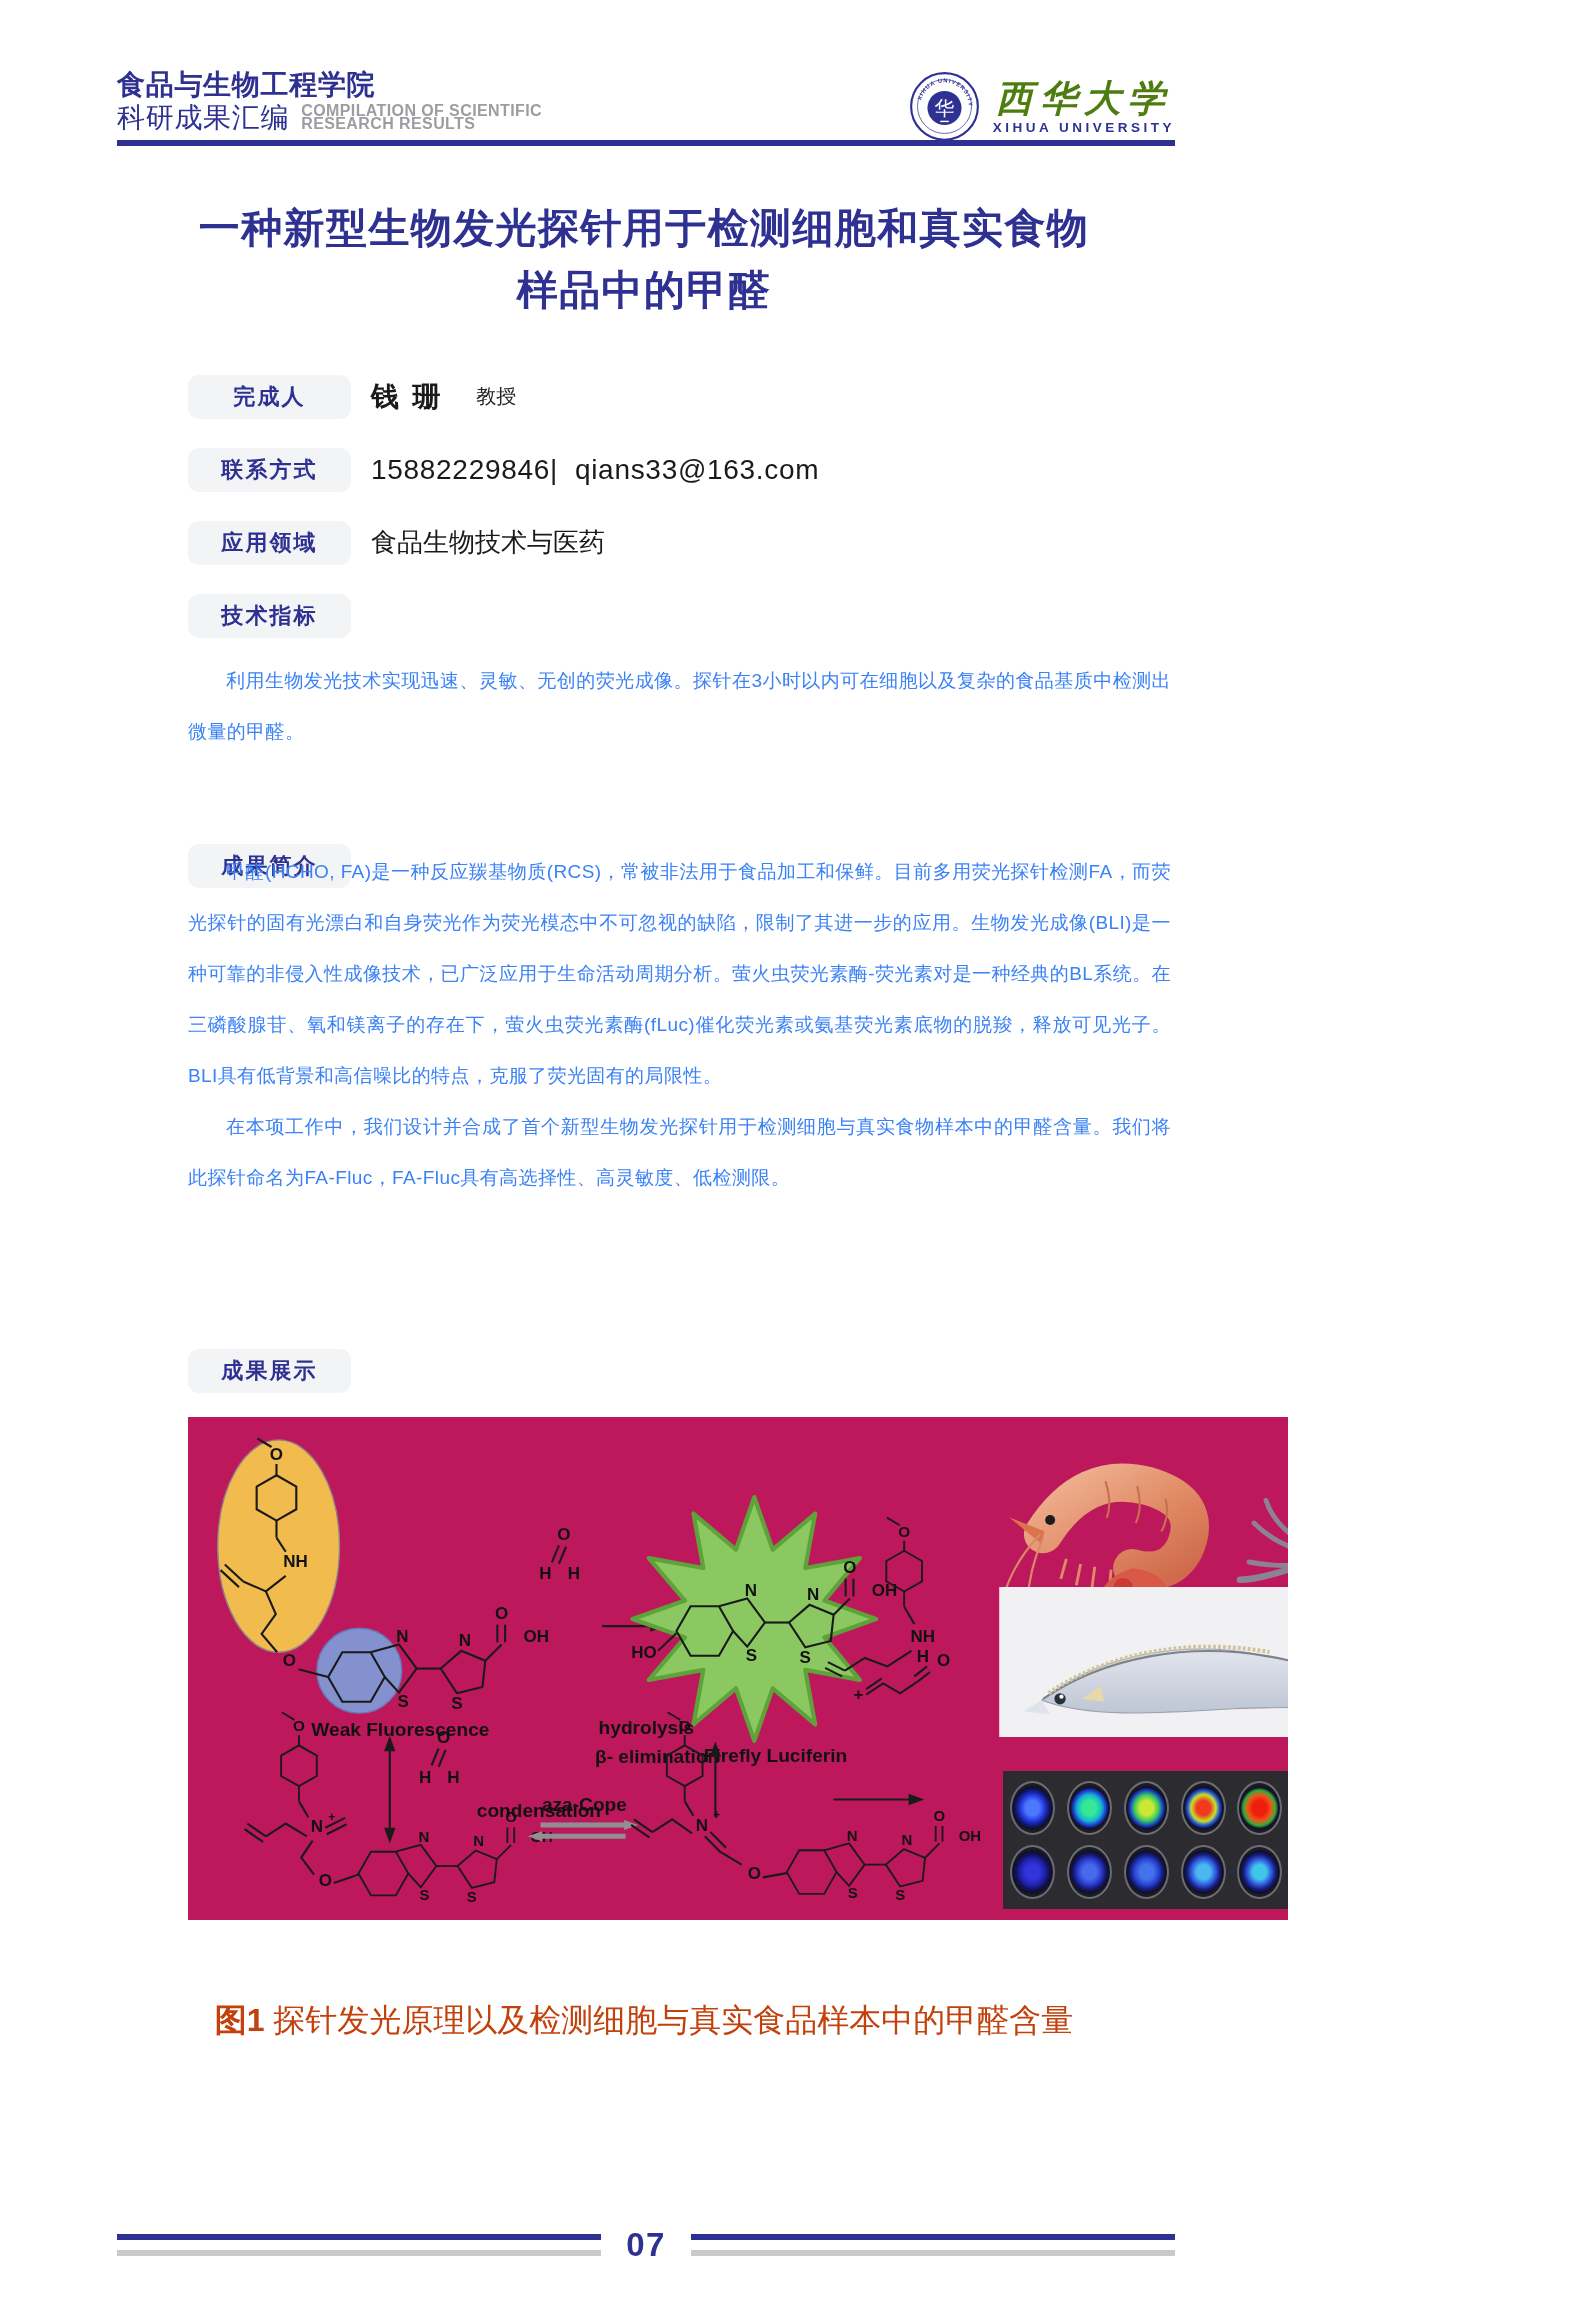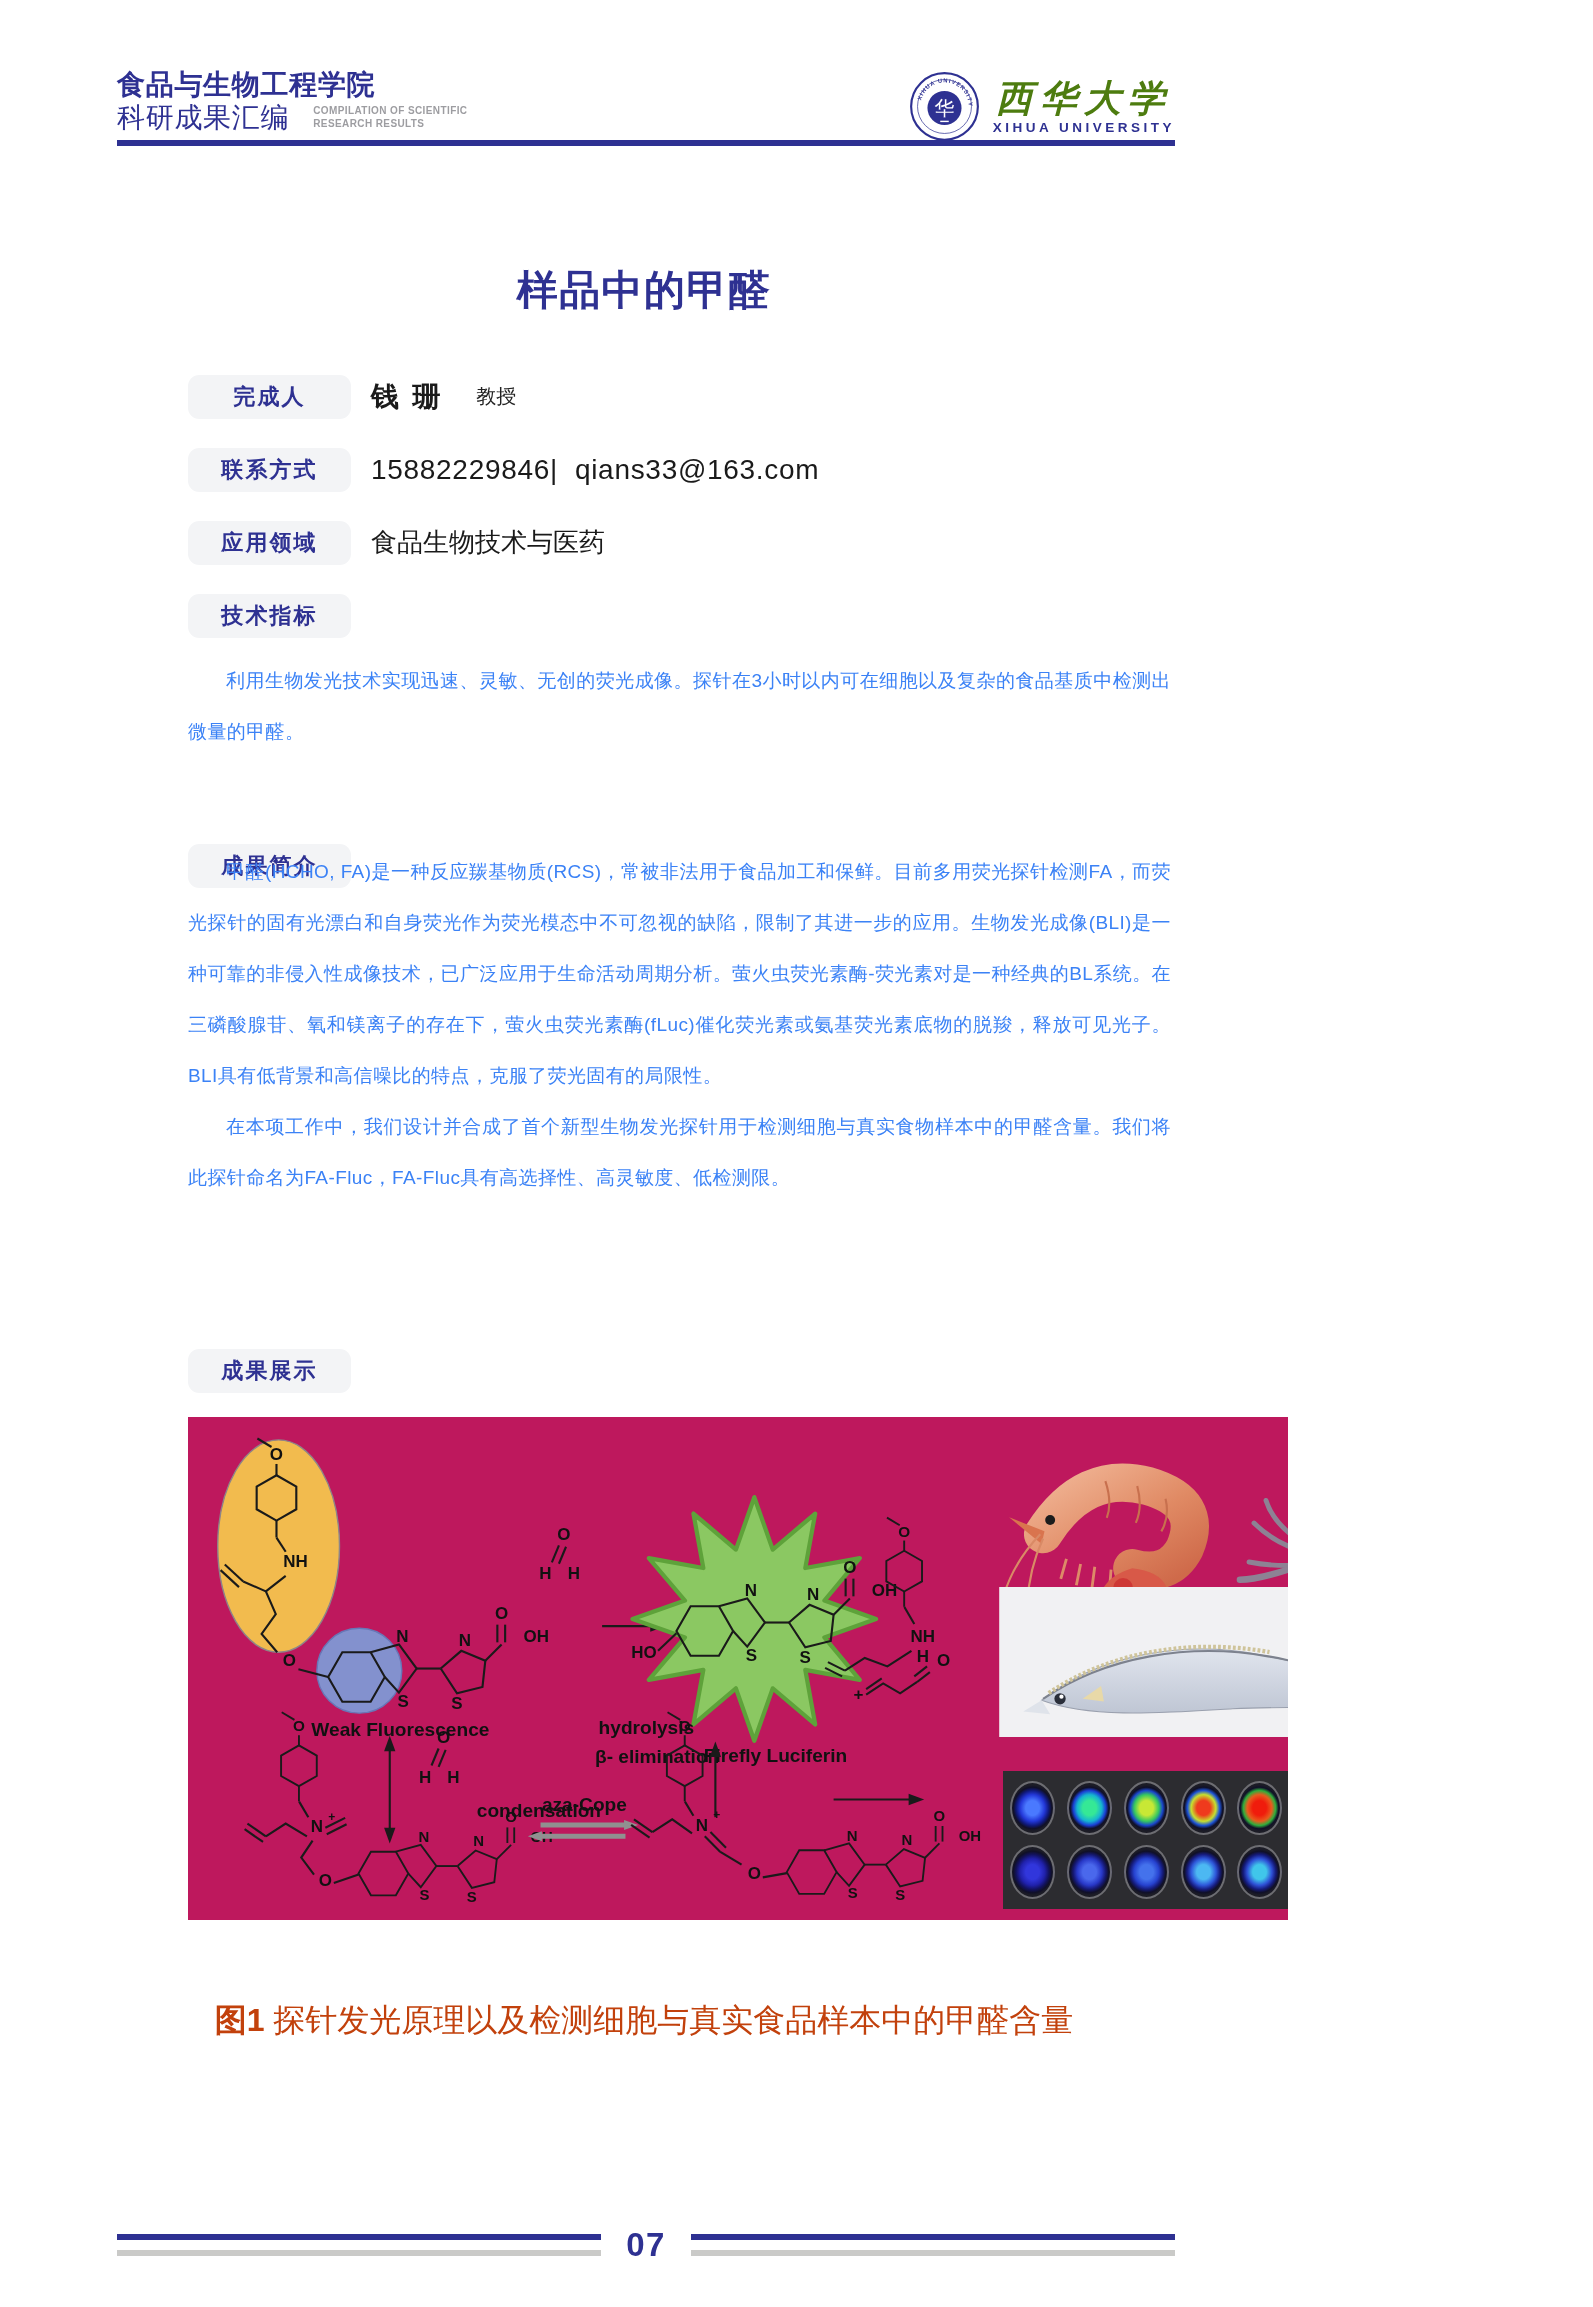--- a/index.html
+++ b/index.html
@@ -5,21 +5,21 @@
   html,body{margin:0;padding:0;background:#ffffff;}
   .page{position:relative;width:1288px;height:2307px;background:#fff;overflow:hidden;
         font-family:"Liberation Sans","DejaVu Sans",sans-serif;color:#111;}
 
   
   .hdr{position:absolute;top:68px;left:117px;right:113px;display:flex;justify-content:space-between;align-items:flex-start;}
   .hdr-left{line-height:34px;}
   .college{font-size:28px;font-weight:bold;color:#2e3192;letter-spacing:0.7px;}
   .series-row{display:flex;align-items:flex-end;}
   .series{font-size:28px;font-weight:normal;color:#2e3192;letter-spacing:0.7px;line-height:31px;}
-  .series-en{font-size:10px;line-height:13.5px;color:#9d9da1;font-weight:bold;margin-left:24px;margin-bottom:2.1px;letter-spacing:0.4px;}
+  .series-en{font-size:16px;line-height:13.5px;color:#9d9da1;font-weight:bold;margin-left:12px;margin-bottom:2.1px;letter-spacing:0.4px;}
   .hdr-right{display:flex;align-items:center;gap:12.7px;margin-top:2.8px;}
   .seal{width:71px;height:71px;flex:0 0 auto;}
   .uni-names{display:flex;flex-direction:column;align-items:center;}
   .uni-cn{font-family:"DejaVu Serif","Liberation Serif",serif;font-style:italic;font-weight:bold;
           font-size:37px;color:#4d7c0f;letter-spacing:7px;line-height:41px;}
   .uni-en{font-size:13.5px;font-weight:bold;color:#2e3192;letter-spacing:3.5px;margin-top:1.4px;}
   .hdr-rule{position:absolute;top:140px;left:117px;right:113px;height:6.4px;background:#2e3192;}
 
   
   .title{position:absolute;top:197px;left:85px;right:85px;text-align:center;
@@ -110,21 +110,21 @@
       </svg>
       <div class="uni-names">
         <div class="uni-cn">西华大学</div>
         <div class="uni-en">XIHUA UNIVERSITY</div>
       </div>
     </div>
   </div>
   <div class="hdr-rule"></div>
 
   <h1 class="title" style="margin:0;">
-    <br>
+    <span>一种新型生物发光探针用于检测细胞和真实食物</span><br>
     <span>样品中的甲醛</span>
   </h1>
 
   <div class="rows">
     <div class="info-row">
       <span class="badge">完成人</span>
       <span class="val name">钱 珊</span>
       <span class="prof">教授</span>
     </div>
     <div class="info-row">

